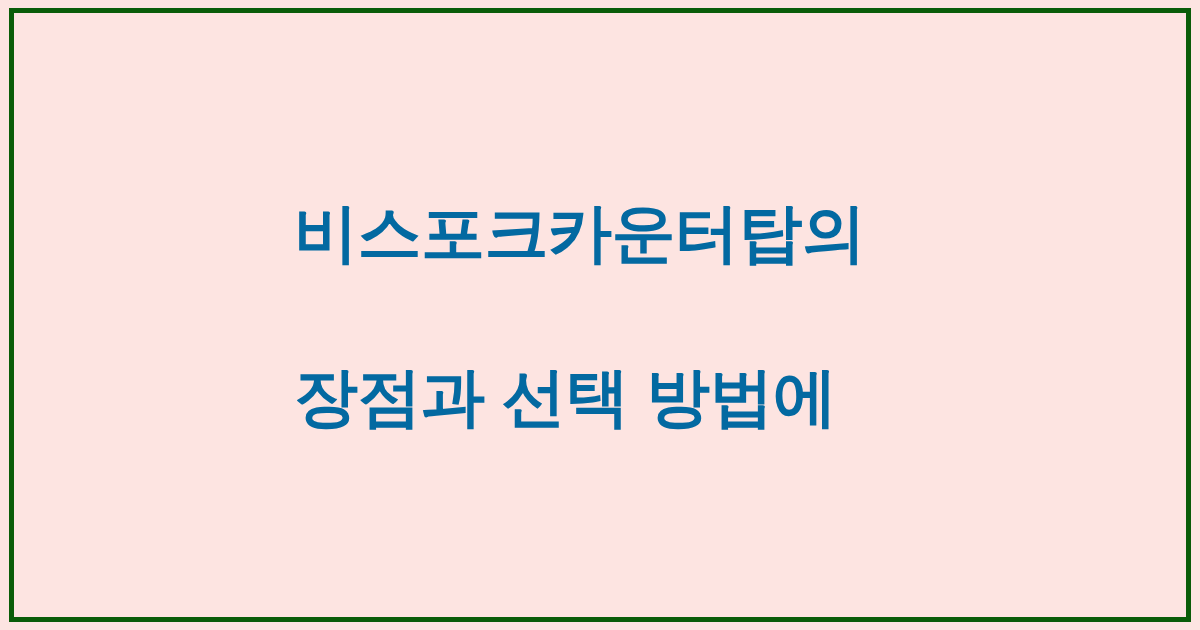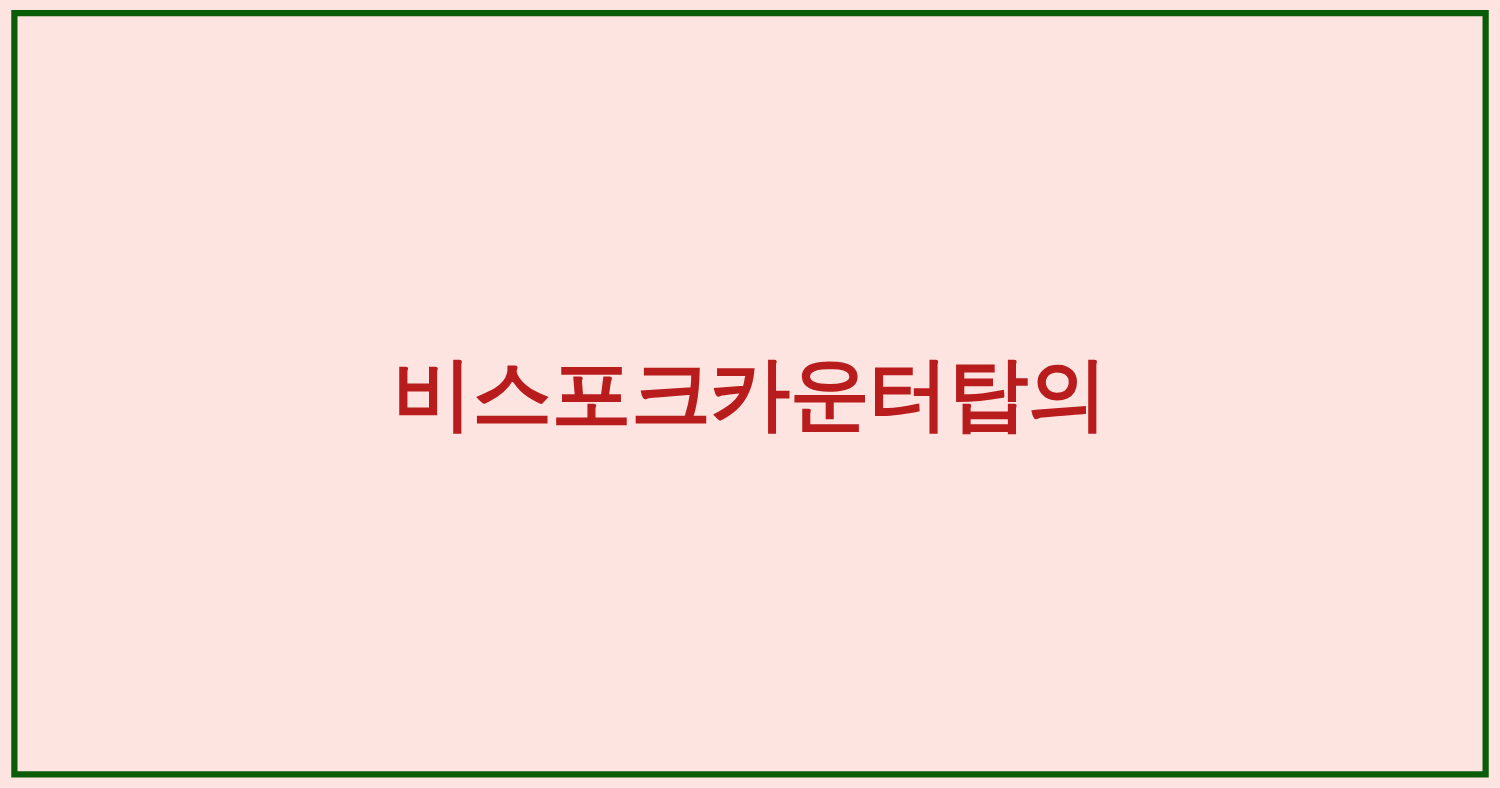--- a/index.html
+++ b/index.html
@@ -43,22 +43,22 @@
     width: 1200px;
     height: 630px;
     display: flex;
     align-items: center;
     justify-content: center;
     box-sizing: border-box;
   }
 
   #title {
     width: 612px;
-    text-align: center;
-    color: #b91c1c;
+    text-align: left;
+    color: #0369a1;
     font-size: 64px;
     font-weight: bold;
     line-height: 82px;
     letter-spacing: -0.5px;
     word-break: keep-all;
     white-space: pre-line;
     margin: 0;
     padding: 0;
   }
 
@@ -70,16 +70,17 @@
 </head>
 <body>
 
 <div id="canvas">
 
   <div id="frame"></div>
 
   <div id="title-block">
     <h1 id="title">
       <span class="title-line">비스포크카운터탑의</span>
+      <span class="title-line">장점과 선택 방법에</span>
     </h1>
   </div>
 
 </div>
 
 </body></html>

